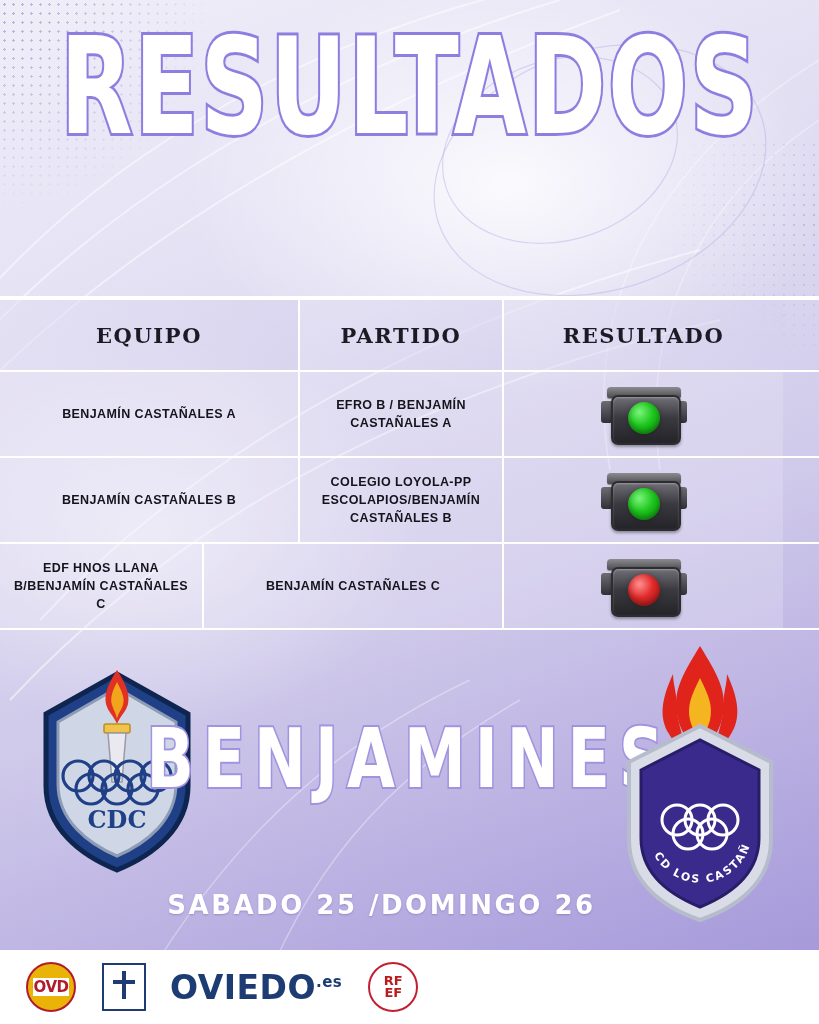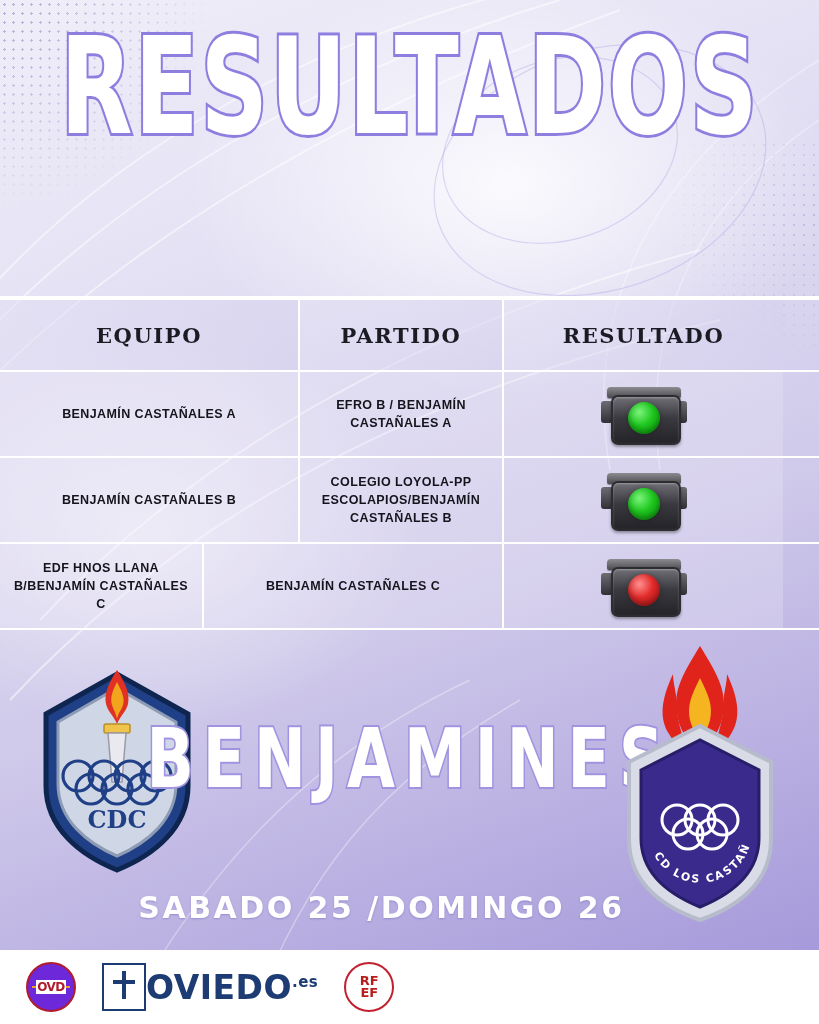--- a/index.html
+++ b/index.html
@@ -201,21 +201,21 @@
     transform-origin: 50% 50%;
   }
   .dates {
     position: absolute;
     top: 278px;
     left: 0;
     width: 763px;
     text-align: center;
     font-family: "DejaVu Sans", sans-serif;
     font-weight: 700;
-    font-size: 30px;
+    font-size: 26px;
     letter-spacing: 2.5px;
     color: #ffffff;
     text-shadow: 0 1px 2px rgba(110,96,180,.45);
   }
 
   
   .crest-left {
     position: absolute;
     left: 34px;
     top: 38px;
@@ -246,39 +246,39 @@
   }
   .ovd-logo {
     width: 46px; height: 46px;
     border-radius: 50%;
     border: 2.5px solid #b01b2e;
     display: flex;
     align-items: center;
     justify-content: center;
     font-family: "DejaVu Sans", sans-serif;
     font-weight: 700;
-    font-size: 12px;
+    font-size: 15px;
     color: #b01b2e;
     letter-spacing: -.5px;
     position: relative;
-    background: #6d28d9;
+    background: #eab308;
   }
   .ovd-logo .bar {
     position: absolute;
     left: 4px; right: 4px;
     top: 50%;
     height: 2px;
     background: #e8a11a;
     transform: translateY(-50%);
   }
   .ovd-logo span { position: relative; z-index: 2; background: #fff; padding: 0 1px; }
   .oviedo-wrap {
     display: flex;
     align-items: center;
-    gap: 0;
+    gap: 24px;
   }
   .oviedo-cross {
     width: 40px; height: 44px;
     border: 2.5px solid #1d3c73;
     display: flex;
     align-items: center;
     justify-content: center;
     position: relative;
   }
   .oviedo-cross .cr {

